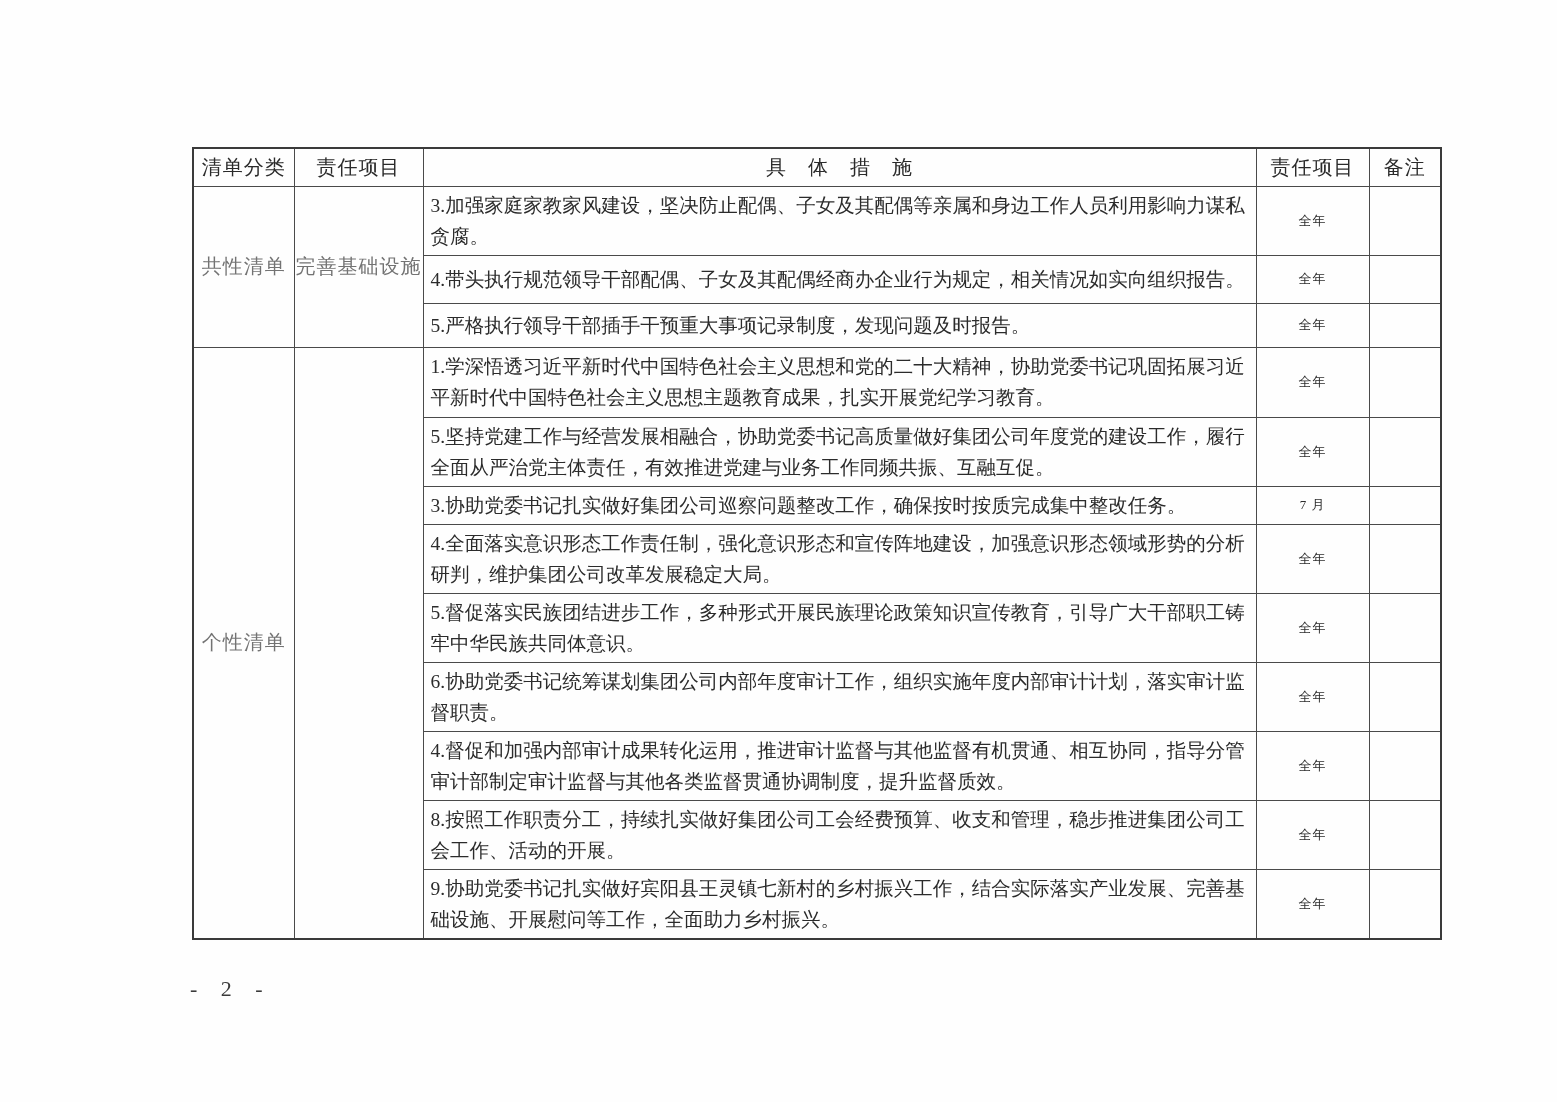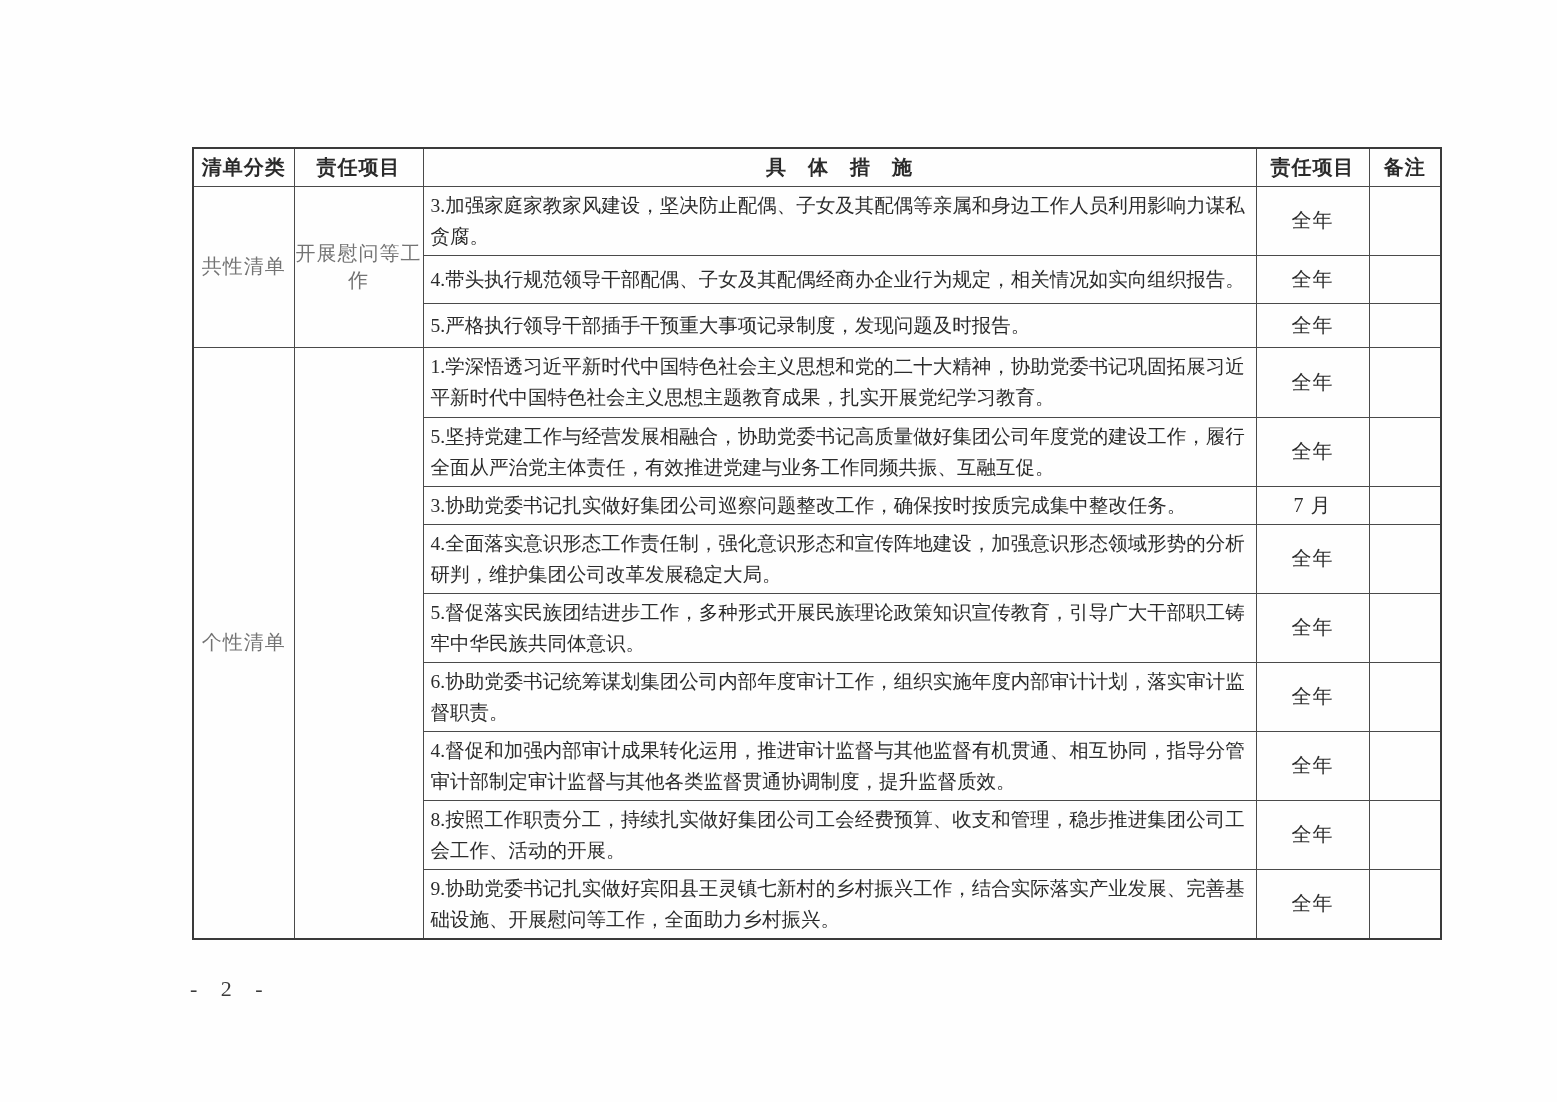--- a/index.html
+++ b/index.html
@@ -29,21 +29,21 @@
   table.doc-table td {
     border: 1px solid #4a4a4a;
     vertical-align: middle;
     overflow: hidden;
   }
   tr.header-row {
     height: 38px;
   }
   th.col-header {
     font-family: "Liberation Sans", "DejaVu Sans", sans-serif;
-    font-weight: 700;
+    font-weight: 400;
     font-size: 20px;
     text-align: center;
     color: #2a2a2a;
     letter-spacing: 1px;
   }
   td.cat-cell, td.proj-cell {
     text-align: center;
     font-size: 20px;
     letter-spacing: 1px;
     color: #737373;
@@ -51,21 +51,21 @@
   td.measure-cell {
     text-align: left;
     padding: 3px 6px 3px 7px;
     font-size: 19.5px;
     line-height: 31px;
     color: #2b2b2b;
     word-break: break-all;
   }
   td.deadline-cell {
     text-align: center;
-    font-size: 20px;
+    font-size: 13px;
     letter-spacing: 1px;
     color: #2c2c2c;
   }
   td.remark-cell {
     text-align: center;
     font-size: 19px;
   }
   
   tr.h52 { height: 52px; }
   tr.h48 { height: 48px; }
@@ -104,21 +104,21 @@
         <th class="col-header">责任项目</th>
         <th class="col-header">具　体　措　施</th>
         <th class="col-header">责任项目</th>
         <th class="col-header">备注</th>
       </tr>
     </thead>
     <tbody>
 
       <tr class="h52">
         <td class="cat-cell" rowspan="3">共性清单</td>
-        <td class="proj-cell" rowspan="3">开展慰问等工作</td>
+        <td class="proj-cell" rowspan="3">完善基础设施</td>
         <td class="measure-cell">3.加强家庭家教家风建设，坚决防止配偶、子女及其配偶等亲属和身边工作人员利用影响力谋私贪腐。</td>
         <td class="deadline-cell">全年</td>
         <td class="remark-cell"></td>
       </tr>
       <tr class="h48">
         <td class="measure-cell">4.带头执行规范领导干部配偶、子女及其配偶经商办企业行为规定，相关情况如实向组织报告。</td>
         <td class="deadline-cell">全年</td>
         <td class="remark-cell"></td>
       </tr>
       <tr class="h44">

